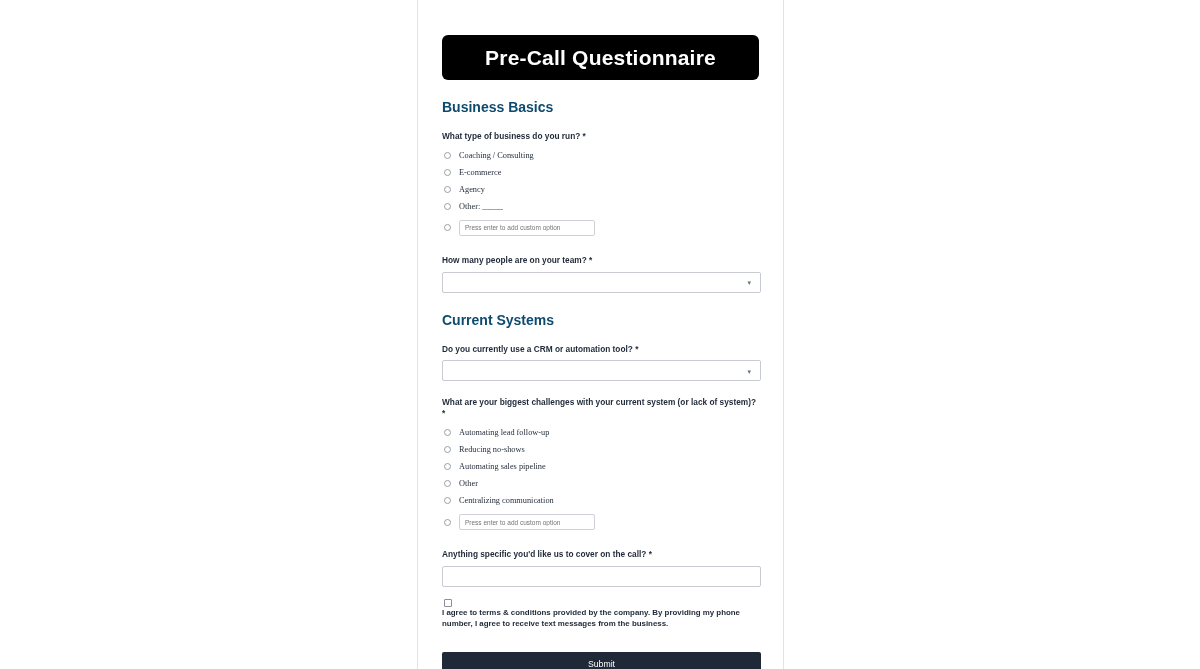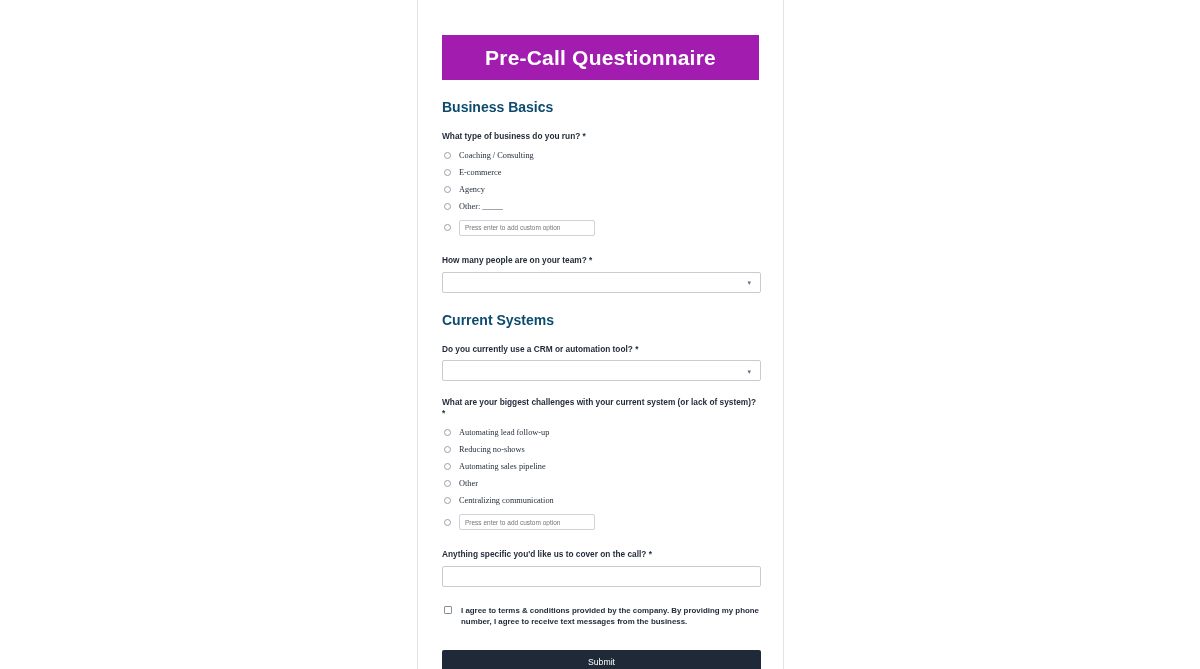--- a/index.html
+++ b/index.html
@@ -27,25 +27,25 @@
     border-left: 1px solid #e3e3e6;
     border-right: 1px solid #e3e3e6;
     background: #ffffff;
     overflow: hidden;
   }
   .form-inner {
     padding: 0 24px;
   }
   .title-bar {
     margin-top: 35px;
-    background: #a21caf;
+    background: #000000;
     color: #ffffff;
     text-align: center;
     padding: 11px 8px;
-    border-radius: 0;
+    border-radius: 6px;
   }
   .title-bar h1 {
     margin: 0;
     font-size: 21px;
     font-weight: bold;
     letter-spacing: 0.2px;
     line-height: 1.1;
   }
   .section-title {
     margin: 19px 0 0 0;
@@ -131,22 +131,23 @@
     border-radius: 2px;
     background: #fff;
     font-size: 8.3px;
     color: #1f2937;
     padding: 0 8px;
     font-family: "Liberation Sans", sans-serif;
     outline: none;
   }
   .consent-row {
     display: flex;
-    margin-top: 18px;
+    margin-top: 11px;
     align-items: flex-start;
+    flex-direction: column;
   }
   .checkbox {
     width: 8px;
     height: 8px;
     border: 1px solid #8a8f98;
     border-radius: 1px;
     background: #fff;
     flex: 0 0 auto;
     margin-right: 9px;
     margin-top: 1px;

